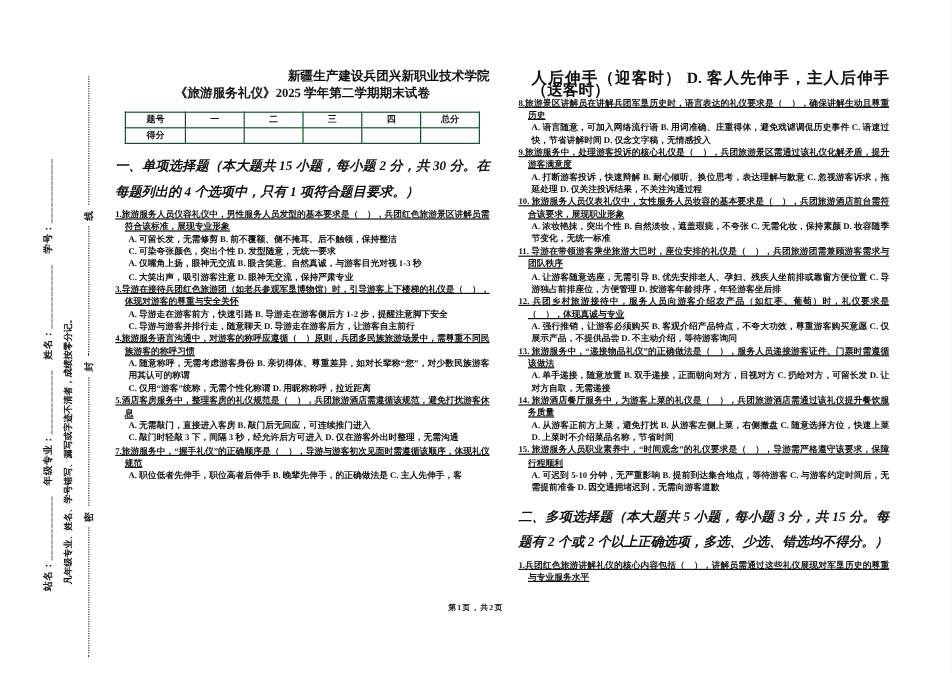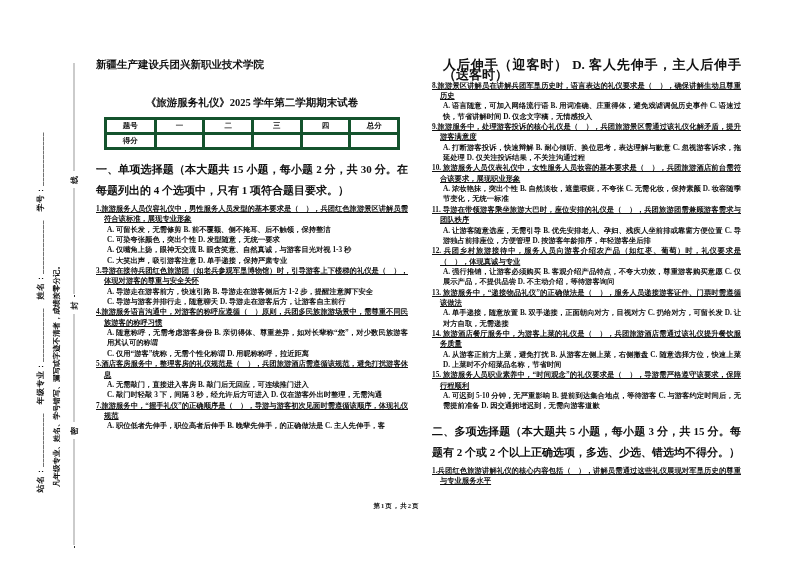--- a/index.html
+++ b/index.html
@@ -13,29 +13,29 @@
   #lane-seal{width:490px;left:-171px;top:300px;display:flex;align-items:center;font-size:8px;}
   #lane-seal .dots{flex:1;border-top:1.5px dotted #333;margin:0 3px;height:0;}
   #lane-seal .seal-char{padding:0 2px;}
 
   
   .col{position:absolute;top:58px;}
   #col-left{left:96px;width:312px;}
   #col-right{left:432px;width:309px;}
 
   
-  #school{text-align:left;font-size:10.5px;line-height:14px;}
-  #exam-title{text-align:center;font-size:10.5px;line-height:14px;margin-top:24px;}
+  #school{text-align:right;font-size:10.5px;line-height:14px;}
+  #exam-title{text-align:center;font-size:10.5px;line-height:14px;margin-top:0;}
   #score-table{border-collapse:collapse;margin:7px auto 0 auto;width:296px;border:1.6px solid #000;}
-  #score-table td{border:3px solid #14532d;height:12px;text-align:center;font-size:7.5px;
+  #score-table td{border:1px solid #14532d;height:12px;text-align:center;font-size:7.5px;
                   font-weight:bold;padding:0;width:47px;}
   #score-table td:first-child{width:48px;}
 
   
-  .section-heading{font-size:11px;line-height:21px;text-align:justify;margin:9px 0 3px 0;}
+  .section-heading{font-size:11px;line-height:21px;text-align:justify;margin:9px 0 3px 0;font-style:italic;}
   .q{font-size:7.3px;line-height:10.35px;text-align:justify;}
   .q .stem{padding-left:8px;text-indent:-8px;text-decoration:underline;}
   .q .opt{padding-left:11px;}
   .cont{font-size:13px;line-height:10.35px;padding-left:11px;margin-top:2px;text-align:justify;}
 
   
   #footer{position:absolute;left:0;right:0;top:502px;text-align:center;font-size:6.5px;
           font-weight:bold;letter-spacing:1px;}
 </style>
 </head>
@@ -80,21 +80,21 @@
       </table>
     <div class="section-heading">一、单项选择题（本大题共 15 小题，每小题 2 分，共 30 分。在每题列出的 4 个选项中，只有 1 项符合题目要求。）</div>
     <div id="questions-left">
         <div class="q">
           <div class="stem">1.旅游服务人员仪容礼仪中，男性服务人员发型的基本要求是（　），兵团红色旅游景区讲解员需符合该标准，展现专业形象</div>
           <div class="opt">A. 可留长发，无需修剪 B. 前不覆额、侧不掩耳、后不触领，保持整洁</div>
           <div class="opt">C. 可染夸张颜色，突出个性 D. 发型随意，无统一要求</div>
         </div>
         <div class="q">
           <div class="opt">A. 仅嘴角上扬，眼神无交流 B. 眼含笑意、自然真诚，与游客目光对视 1-3 秒</div>
-          <div class="opt">C. 大笑出声，吸引游客注意 D. 单手递接，保持严肃专业</div>
+          <div class="opt">C. 大笑出声，吸引游客注意 D. 眼神无交流，保持严肃专业</div>
         </div>
         <div class="q">
           <div class="stem">3.导游在接待兵团红色旅游团（如老兵参观军垦博物馆）时，引导游客上下楼梯的礼仪是（　），体现对游客的尊重与安全关怀</div>
           <div class="opt">A. 导游走在游客前方，快速引路 B. 导游走在游客侧后方 1-2 步，提醒注意脚下安全</div>
           <div class="opt">C. 导游与游客并排行走，随意聊天 D. 导游走在游客后方，让游客自主前行</div>
         </div>
         <div class="q">
           <div class="stem">4.旅游服务语言沟通中，对游客的称呼应遵循（　）原则，兵团多民族旅游场景中，需尊重不同民族游客的称呼习惯</div>
           <div class="opt">A. 随意称呼，无需考虑游客身份 B. 亲切得体、尊重差异，如对长辈称“您”，对少数民族游客用其认可的称谓</div>
           <div class="opt">C. 仅用“游客”统称，无需个性化称谓 D. 用昵称称呼，拉近距离</div>

